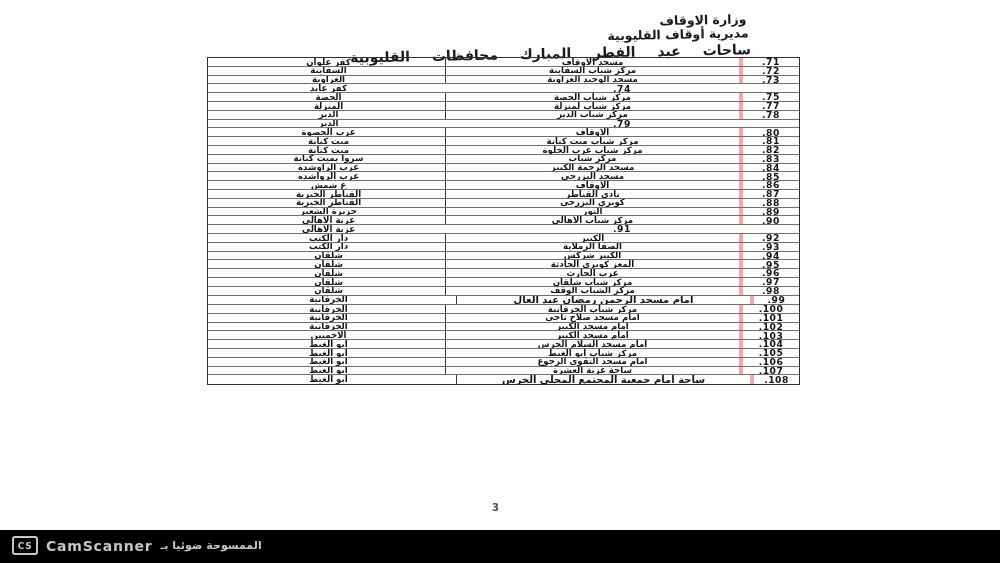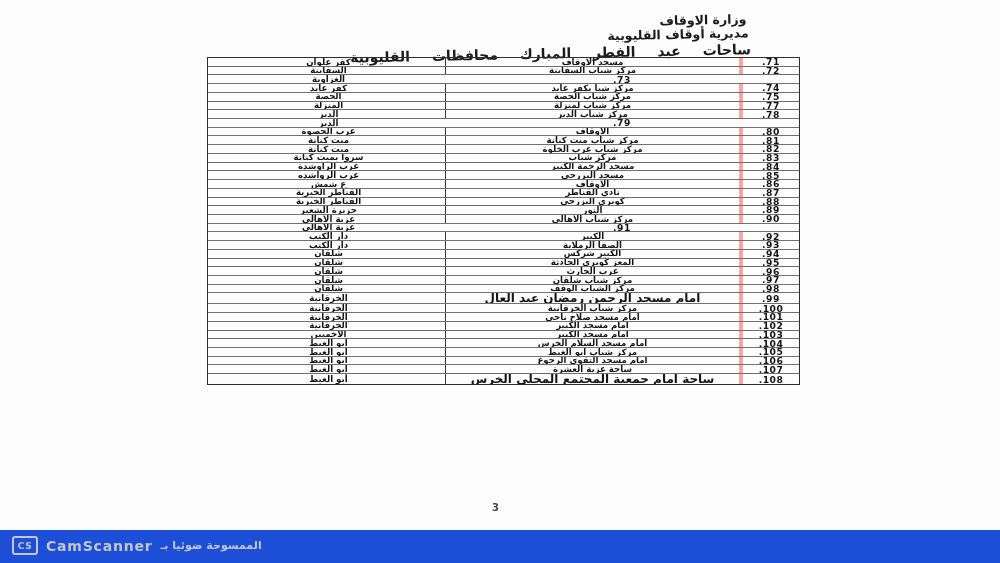--- a/index.html
+++ b/index.html
@@ -36,31 +36,31 @@
   .trow:last-child{border-bottom:none;}
   .cell{
     display:flex; align-items:center; justify-content:center;
     font-weight:bold; font-size:8.6px; line-height:1;
     white-space:nowrap; overflow:hidden;
     box-sizing:border-box;
     color:#141414;
   }
   .cell.city{width:237px; direction:rtl; padding-left:4px;}
   .cell.site{width:298px; direction:rtl; border-left:1px solid #3a3a3a; border-right:4px solid #fca5a5;}
-  .cell.site.small{font-size:12px;}
+  .cell.site.small{font-size:10px;margin-left:11px;}
   .cell.num{flex:1; direction:ltr; font-size:9.2px; letter-spacing:0.5px; justify-content:center;}
   
   .pagenum{
     position:absolute; left:492px; top:502px;
     font-size:10px; color:#4a4a4a; font-weight:bold;
   }
   
   .wmbar{
     position:absolute; left:0; top:530px; width:1000px; height:33px;
-    background:#1d4ed8;
+    background:#000000;
   }
   .wm{
     position:absolute; left:12px; top:6px;
     display:flex; align-items:center; gap:8px;
     color:#c3c6ca;
   }
   .cs-logo{
     width:22px; height:15px;
     border:2px solid #c3c6ca; border-radius:3px;
     display:flex; align-items:center; justify-content:center;
@@ -88,26 +88,26 @@
   </div>
 
   <div class="trow">
     <div class="cell city">السفاينة</div>
     <div class="cell site">مركز شباب السفاينة</div>
     <div class="cell num">.72</div>
   </div>
 
   <div class="trow">
     <div class="cell city">الغزاوية</div>
+    <div class="cell site">مسجد الوحيد الغزاوية</div>
     <div class="cell num">.73</div>
   </div>
 
   <div class="trow">
     <div class="cell city">كفر عابد</div>
-    <div class="cell site">مركز شبا بكفر عابد</div>
     <div class="cell num">.74</div>
   </div>
 
   <div class="trow">
     <div class="cell city">الحصة</div>
     <div class="cell site">مركز شباب الحصة</div>
     <div class="cell num">.75</div>
   </div>
 
 

